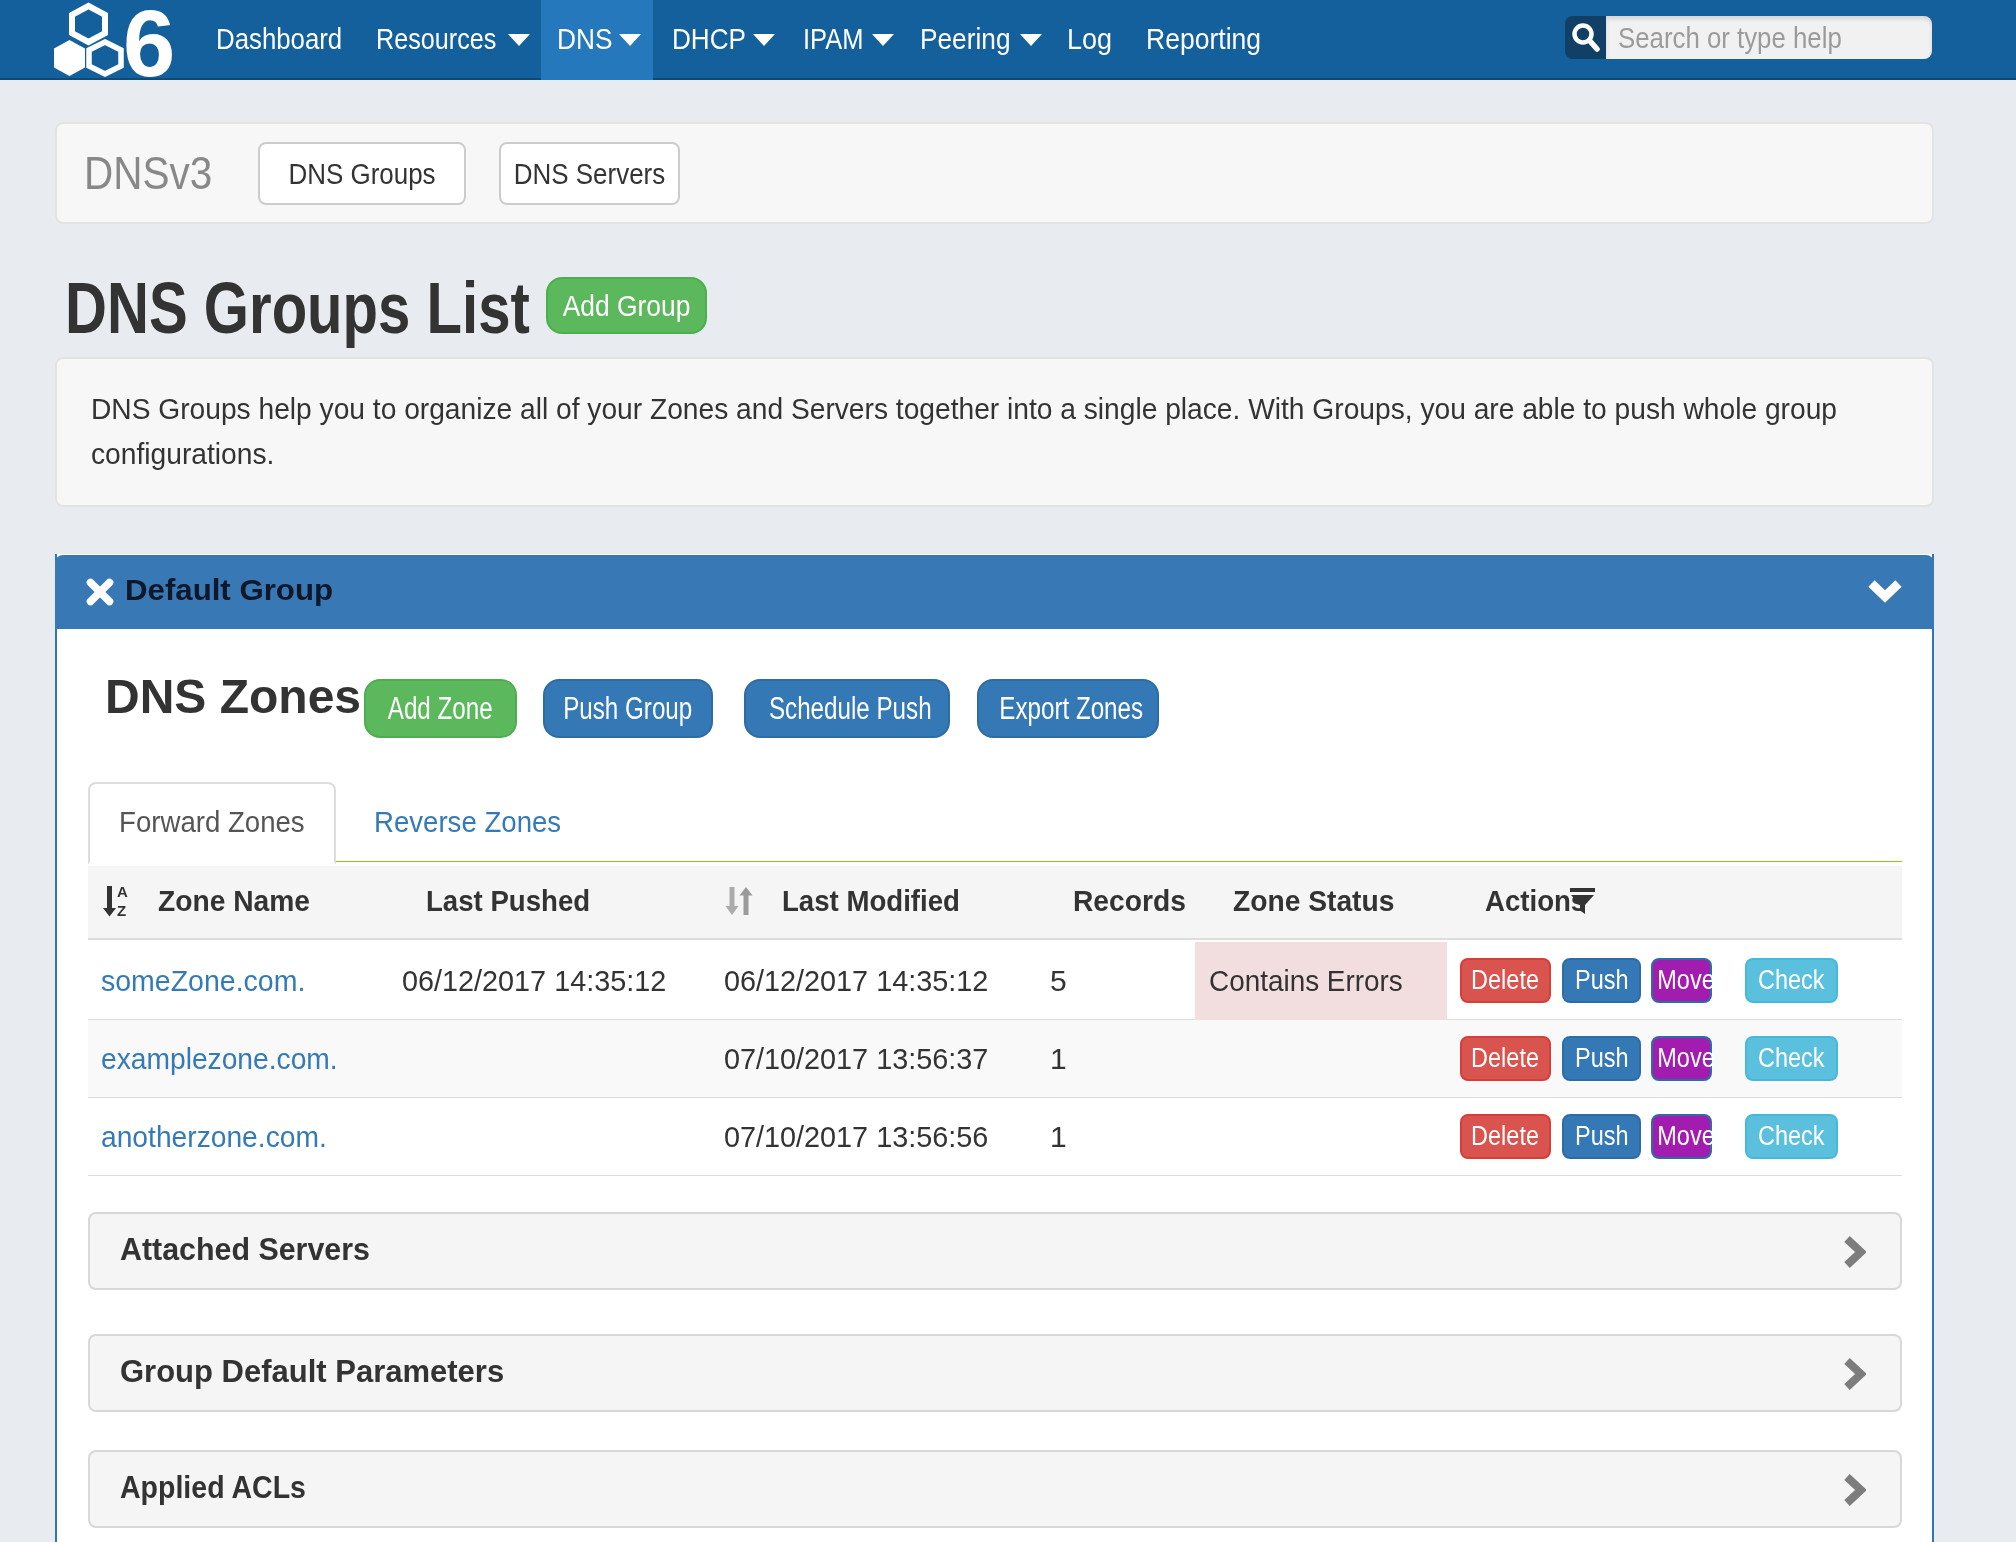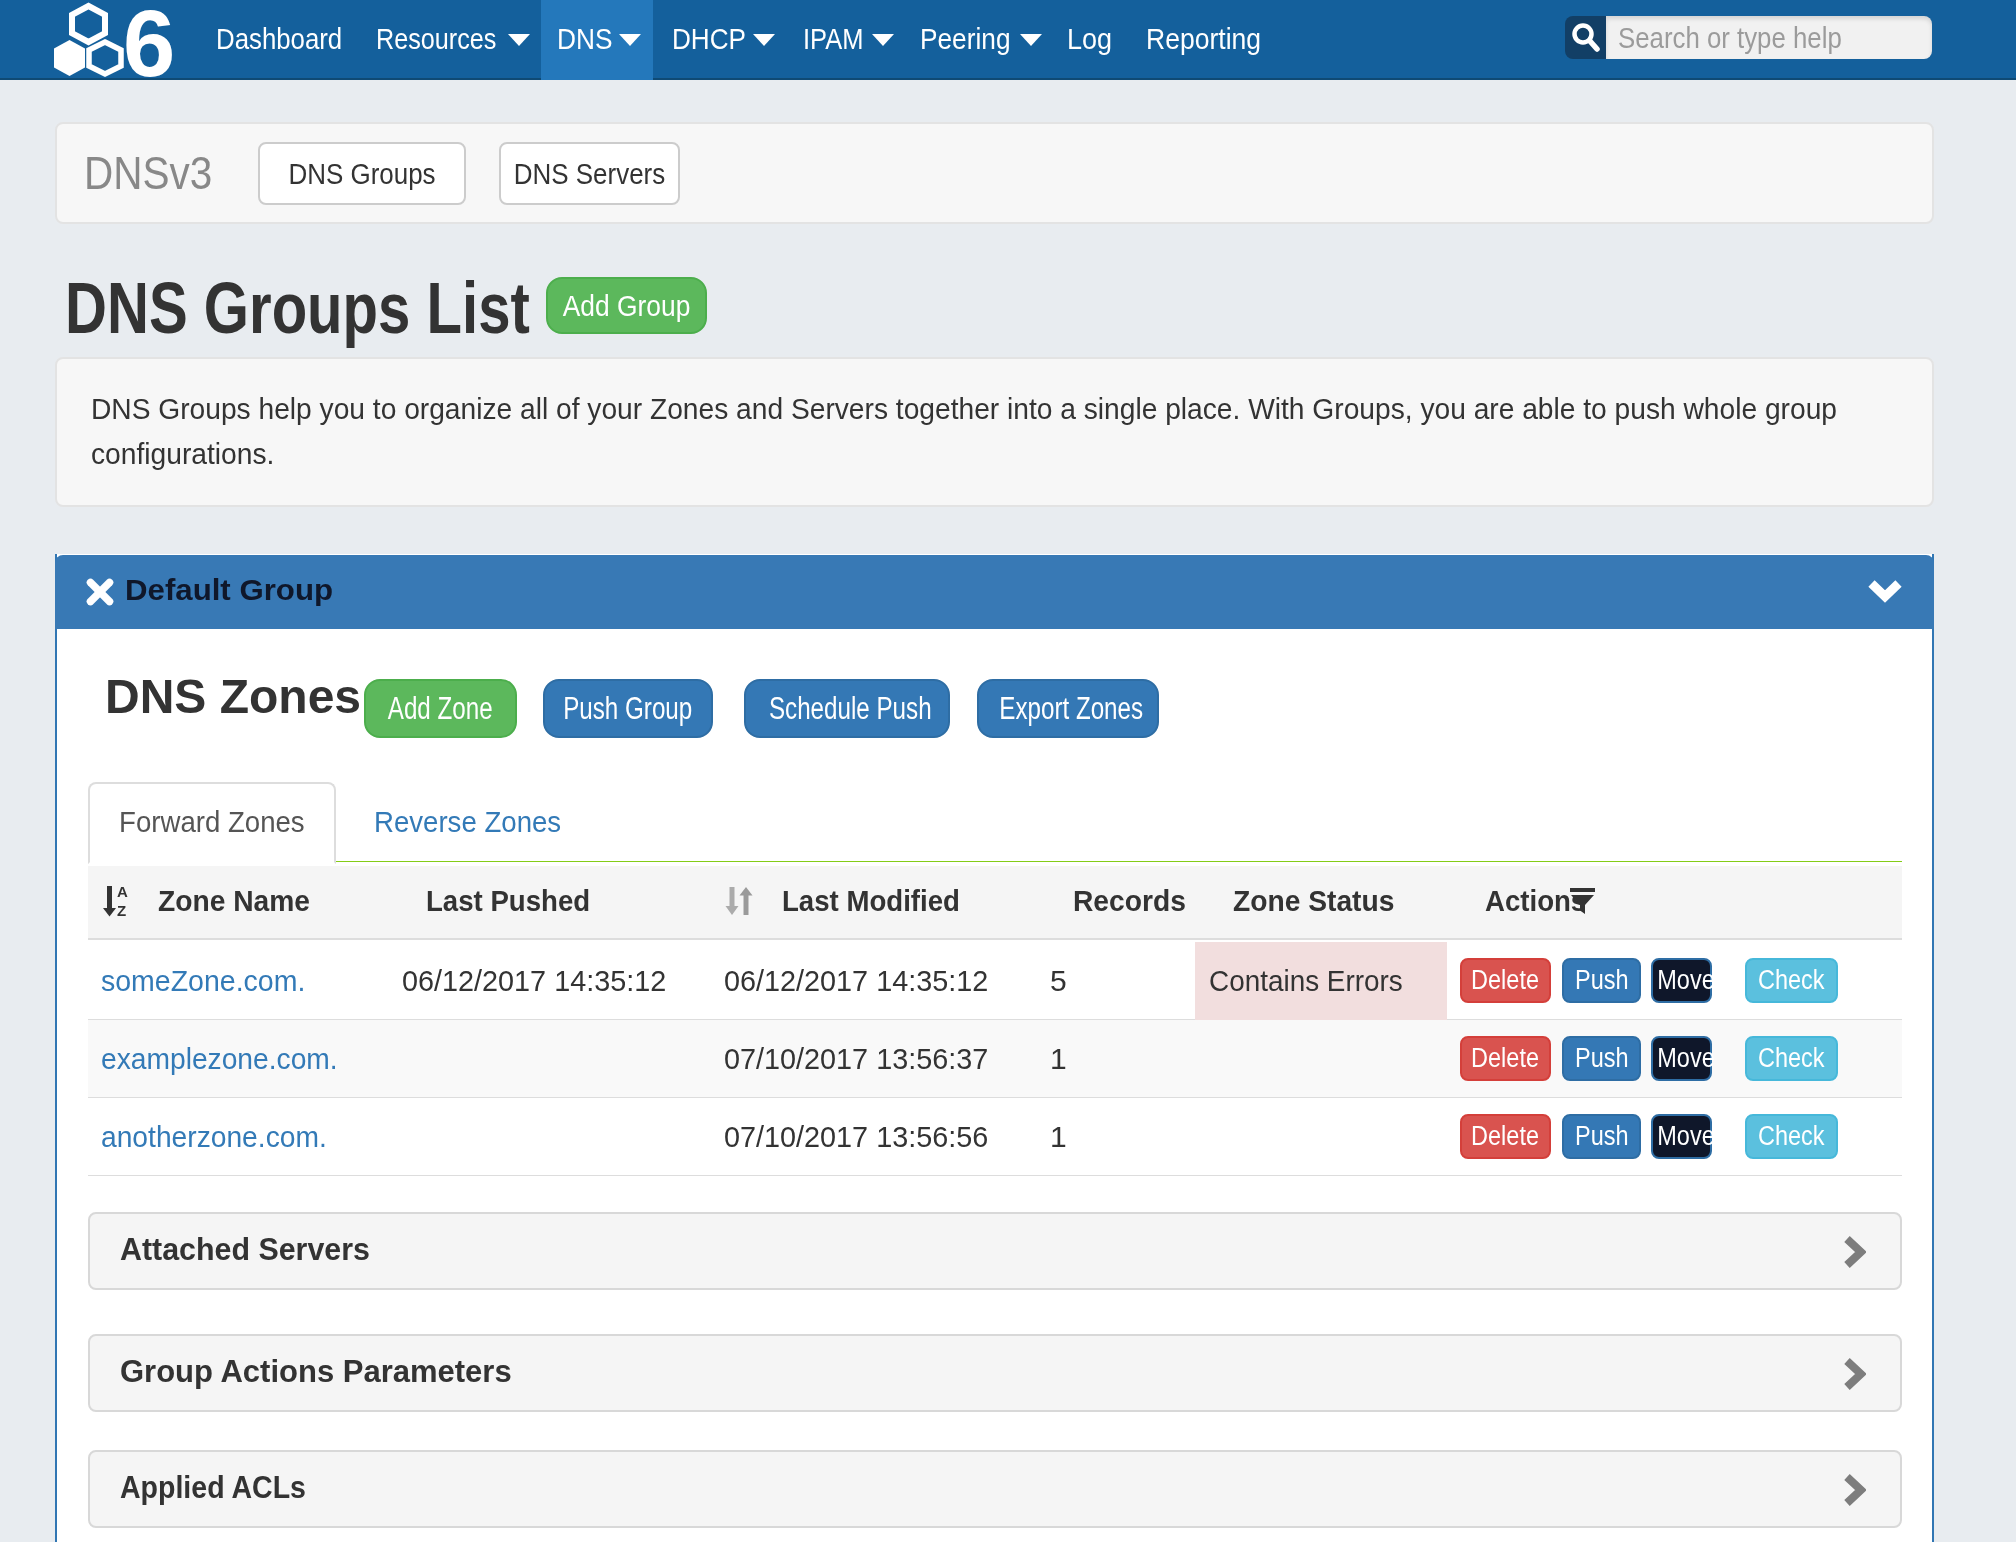--- a/index.html
+++ b/index.html
@@ -40,21 +40,21 @@
 #tab-reverse { position:absolute; left:286px; top:0; height:80px; line-height:80px; font-size:30px; color:#337ab7; }
 
 #thead { position:absolute; left:31px; top:312px; width:1814px; height:74px; background:#f5f5f5; border-bottom:2px solid #ddd; }
 .trow { position:absolute; left:31px; width:1814px; height:78px; border-bottom:1px solid #ddd; }
 .cell { position:absolute; top:0; height:78px; line-height:78px; font-size:30px; white-space:nowrap; }
 .link { color:#337ab7; }
 .hcell { position:absolute; top:0; height:70px; line-height:70px; font-size:30px; font-weight:bold; color:#333; white-space:nowrap;margin-left:24px; }
 .abtn { position:absolute; top:16px; height:45px; line-height:41px; border-radius:8px; color:#fff; font-size:27px; text-align:center; }
 .b-del { left:1372px; width:91px; background:#d9534f; border:2px solid #d43f3a; }
 .b-push { left:1474px; width:79px; background:#3478b5; border:2px solid #2e6da4; }
-.b-move { left:1563px; width:61px; background:#0f172a; border:2px solid #2e6da4; }
+.b-move { left:1563px; width:61px; background:#a21caf; border:2px solid #2e6da4; }
 .b-check { left:1657px; width:93px; background:#5bc0de; border:2px solid #46b8da; }
 
 .accordion { position:absolute; left:31px; width:1814px; height:78px; background:#f5f5f5; border:2px solid #d8d8d8; border-radius:8px; font-size:31px; font-weight:bold; color:#333; line-height:72px; padding-left:30px; }
 .acc-chev { position:absolute; right:34px; top:21px; }
 </style>
 </head>
 <body>
 <div id="navbar">
   <svg class="abs" style="left:0;top:0;" width="230" height="80" viewBox="0 0 230 80">
     <polygon points="88.5,6 105,14.8 105,33.2 88.5,42 72,33.2 72,14.8" fill="none" stroke="#fff" stroke-width="6"></polygon>
@@ -179,21 +179,21 @@
       <div class="abtn b-push"><span class="cx" style="transform:scaleX(0.87);">Push</span></div>
       <div class="abtn b-move"><span class="cx" style="transform:scaleX(0.87);">Move</span></div>
       <div class="abtn b-check"><span class="cx" style="transform:scaleX(0.87);">Check</span></div>
   </div>
 
   <div class="accordion" style="top:658px;"><span class="sx" style="transform:scaleX(0.98);">Attached Servers</span>
     <svg class="acc-chev" width="24" height="34" viewBox="0 0 24 34">
         <path d="M5,4 L19,17 L5,30" fill="none" stroke="#7d7d7d" stroke-width="8" stroke-linecap="butt" stroke-linejoin="miter"></path>
       </svg>
   </div>
-  <div class="accordion" style="top:780px;"><span class="sx" style="transform:scaleX(1.0);">Group Actions Parameters</span>
+  <div class="accordion" style="top:780px;"><span class="sx" style="transform:scaleX(1.0);">Group Default Parameters</span>
     <svg class="acc-chev" width="24" height="34" viewBox="0 0 24 34">
         <path d="M5,4 L19,17 L5,30" fill="none" stroke="#7d7d7d" stroke-width="8" stroke-linecap="butt" stroke-linejoin="miter"></path>
       </svg>
   </div>
   <div class="accordion" style="top:896px;"><span class="sx" style="transform:scaleX(0.92);">Applied ACLs</span>
     <svg class="acc-chev" width="24" height="34" viewBox="0 0 24 34">
         <path d="M5,4 L19,17 L5,30" fill="none" stroke="#7d7d7d" stroke-width="8" stroke-linecap="butt" stroke-linejoin="miter"></path>
       </svg>
   </div>
 </div>

